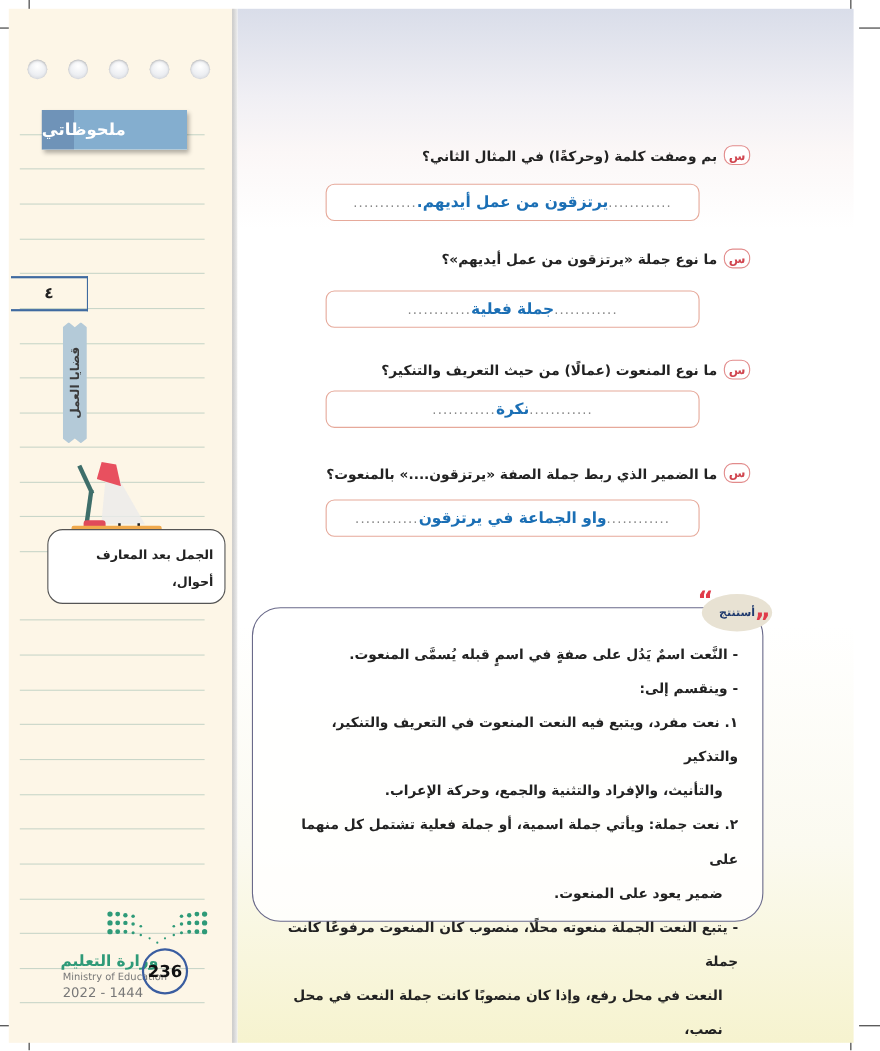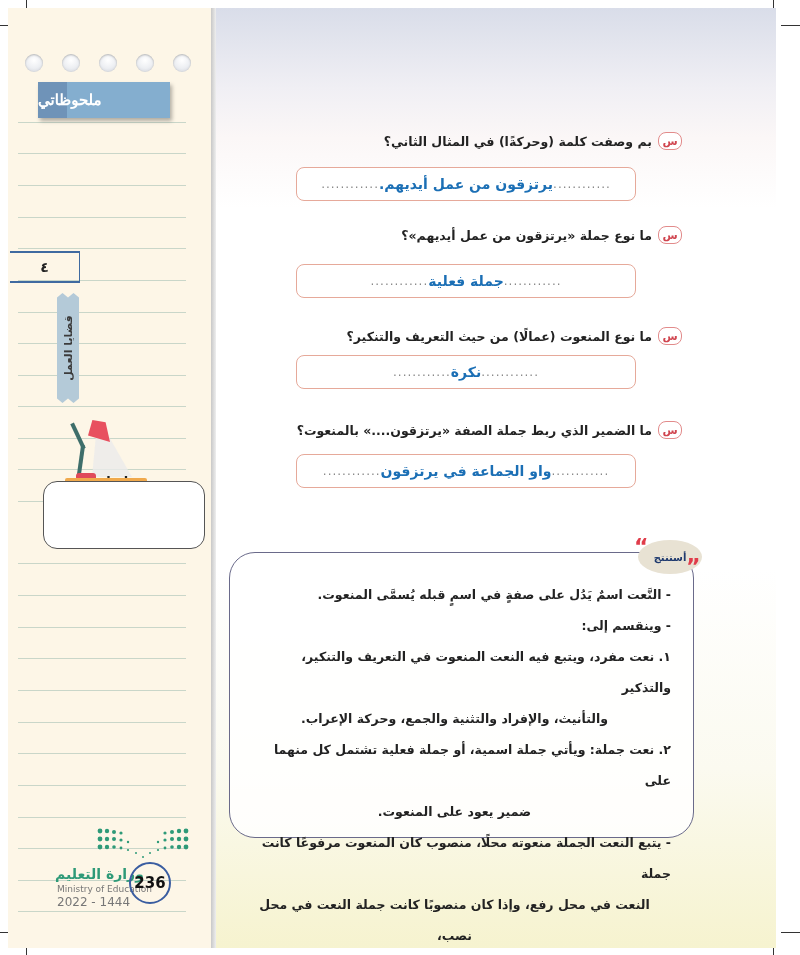--- a/index.html
+++ b/index.html
@@ -21,27 +21,26 @@
     .ring {
       position: absolute; top: 46px; width: 18px; height: 18px; border-radius: 50%;
       background: radial-gradient(circle at 50% 35%, #ffffff 0%, #eceef2 55%, #c9ccd3 100%);
       box-shadow: inset 0 1px 2px rgba(0,0,0,0.25);
     }
     .rule {
       position: absolute; left: 10px; width: 168px; height: 1px; background: #c9d6c9;
     }
 
     .notes-label {
-      position: absolute; left: 38px; top: 82px; width: 132px; height: 36px;
+      position: absolute; left: 38px; top: 100px; width: 132px; height: 36px;
       background: linear-gradient(to right, #6f93b8 0 22%, #84aecf 22% 100%);
       box-shadow: 2px 3px 4px rgba(0,0,0,0.3);
       color: #fff; font-weight: bold; font-size: 15px;
       display: flex; align-items: center; justify-content: flex-end; padding-right: 28px;
       direction: rtl;
-      font-family: Liberation Serif, serif;
     }
 
     .unit-box {
       position: absolute; left: 10px; top: 251px; width: 70px; height: 32px;
       border-top: 2px solid #3f6aa0; border-bottom: 2px solid #3f6aa0;
       border-right: 1.5px solid #3f6aa0;
       display: flex; align-items: center; justify-content: center;
       font-weight: bold; font-size: 14px; color: #222;
     }
     .unit-ribbon {
@@ -114,21 +113,21 @@
     }
     .ans .dots { color: #888; letter-spacing: 1px; font-weight: normal; font-size: 12px; }
 
     
     .concl {
       position: absolute; left: 229px; top: 552px; width: 465px; height: 286px;
       border: 1.5px solid #6a6a8a; border-radius: 26px; background: rgba(255,255,255,0.85);
       direction: rtl; text-align: right;
       padding: 26px 22px 0 22px; font-size: 12.5px; font-weight: bold; color: #222; line-height: 31px;
     }
-    .concl p.indent { padding-right: 14px; text-align: center; }
+    .concl p.indent { padding-right: 14px; }
     .concl-tag {
       position: absolute; left: 638px; top: 540px; width: 64px; height: 34px;
       background: #e8e2d3; border-radius: 50%;
       display: flex; align-items: center; justify-content: center;
       font-weight: bold; font-size: 10px; color: #1f3a6e; direction: rtl;
     }
     .quote { position: absolute; color: #e03c4a; font-size: 22px; font-weight: bold; line-height: 1; }
   </style>
 </head>
 <body>
@@ -185,20 +184,21 @@
 </div>
 
 <div class="lamp-light"></div>
 <div class="lamp-arm1"></div>
 <div class="lamp-arm2"></div>
 <div class="lamp-shade"></div>
 <div class="lamp-base"></div>
 <div class="lamp-title">إضاءة</div>
 <div class="lamp-bar"></div>
 <div class="tip-box">
+  <div>الجمل بعد المعارف أحوال،</div>
 </div>
 
 <svg class="logo-dots" viewBox="0 0 94 32">
   <g fill="#2e9a78">
     <circle cx="4" cy="4" r="2.4"></circle>
       <circle cx="11" cy="4" r="2.2"></circle>
       <circle cx="18" cy="5" r="2"></circle>
       <circle cx="25" cy="6" r="1.6"></circle>
     <circle cx="4" cy="12" r="2.4"></circle>
       <circle cx="11" cy="12" r="2.2"></circle>

